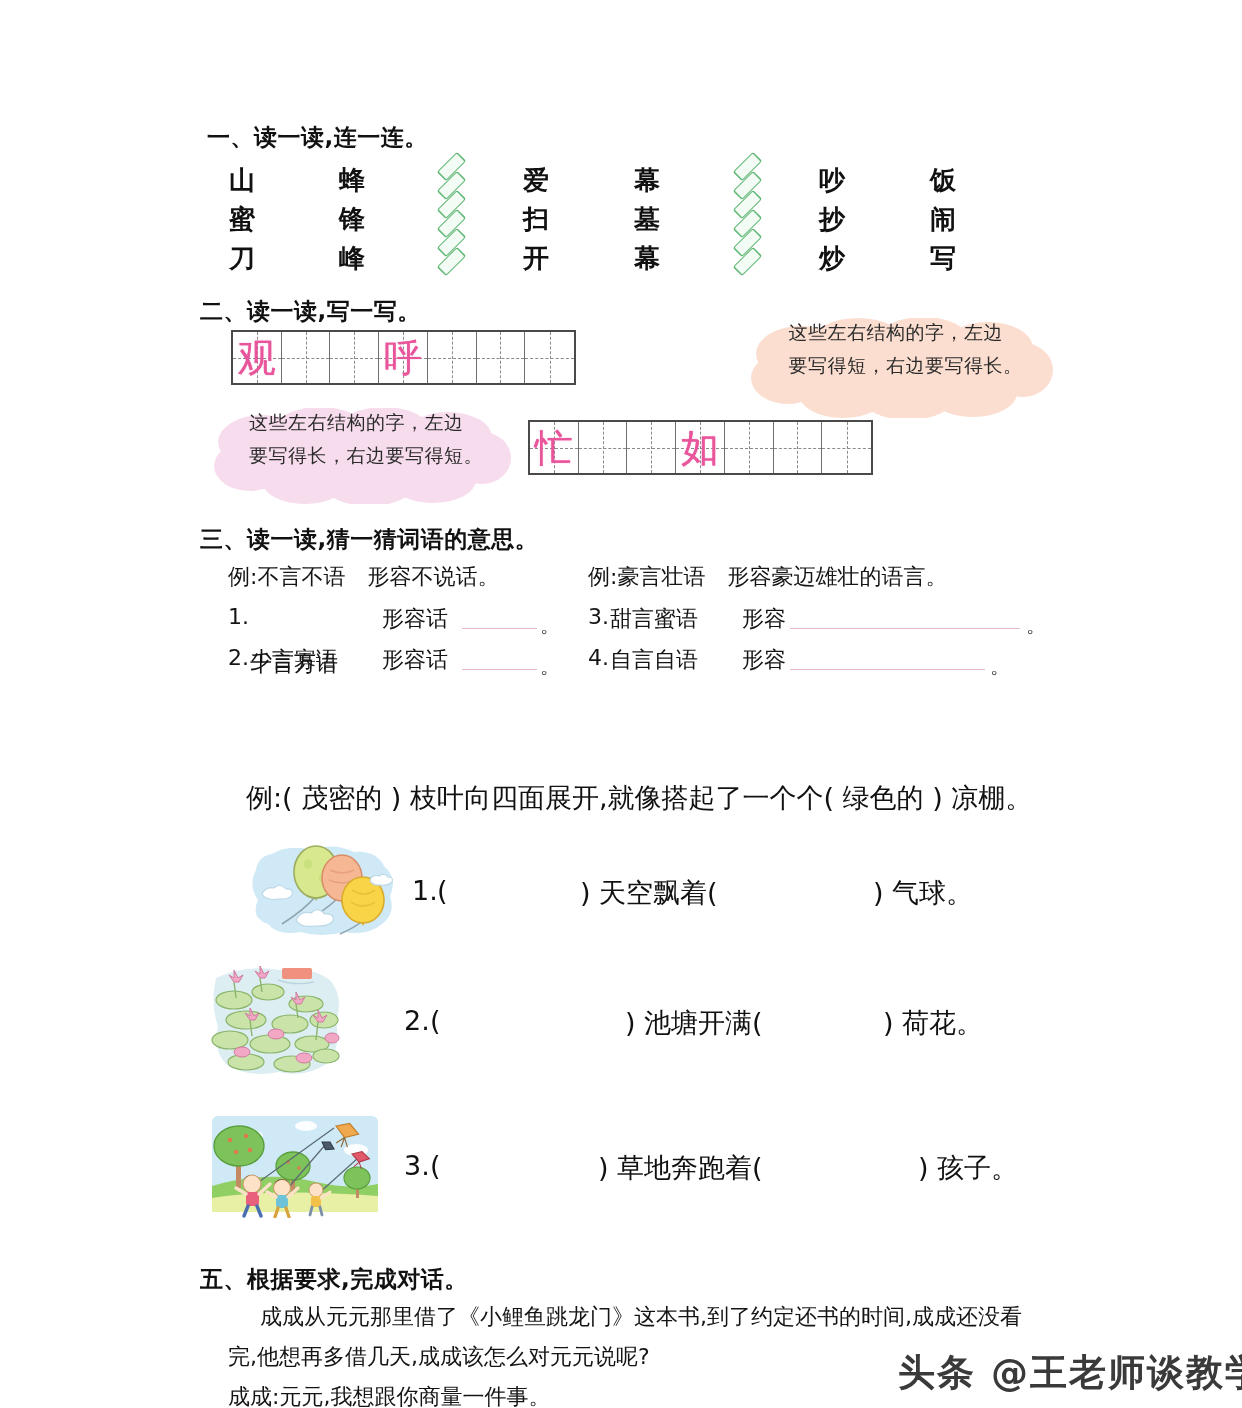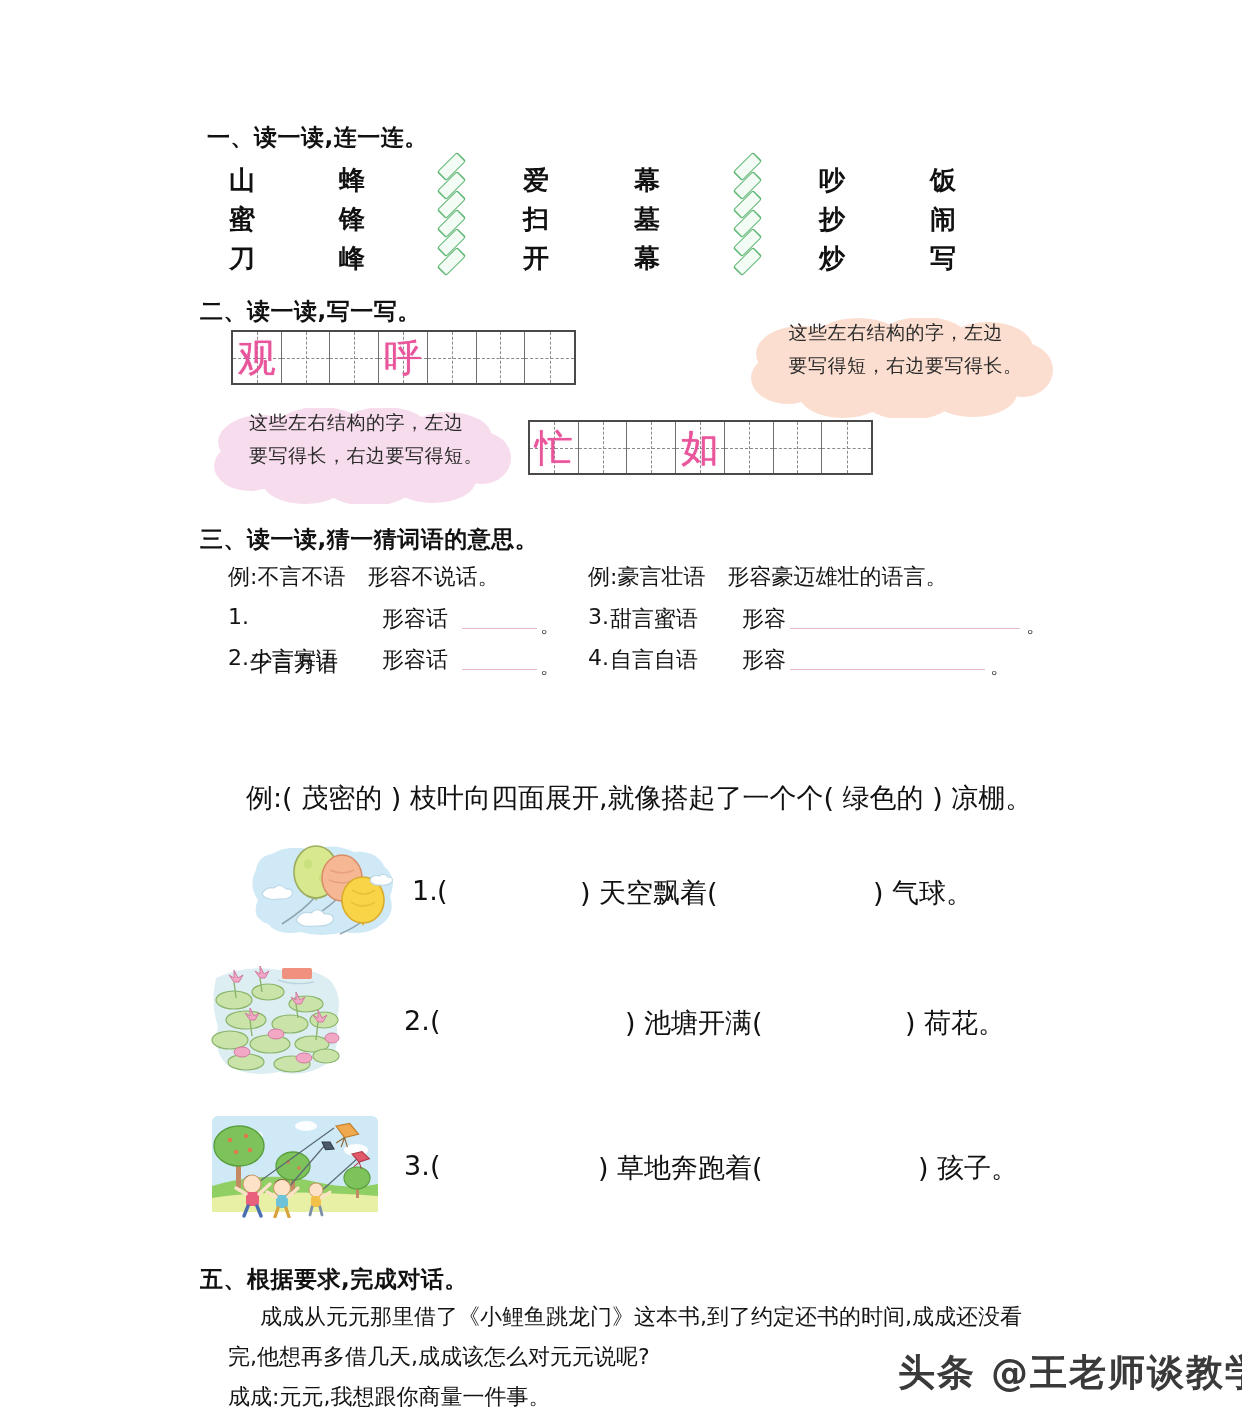--- a/index.html
+++ b/index.html
@@ -380,21 +380,21 @@
         <ellipse cx="98" cy="98" rx="8" ry="5"></ellipse>
         <ellipse cx="126" cy="78" rx="7" ry="5"></ellipse>
       </g>
       <rect x="76" y="8" width="30" height="11" rx="2" fill="#f0907e"></rect>
       <path d="M72 20 q16 6 36 2" stroke="#b9d6de" stroke-width="1.4" fill="none"></path>
     </svg>
   </div>
   <div class="big-txt" style="left:404px; top:1005px;">2.</div>
   <div class="big-txt" style="left:430px; top:1005px;">(</div>
   <div class="big-txt" style="left:596px; top:1005px;margin-left:29px;">) 池塘开满(</div>
-  <div class="big-txt" style="left:905px; top:1005px;">) 荷花。</div>
+  <div class="big-txt" style="left:883px; top:1005px;">) 荷花。</div>
 
   <div class="pic" style="left:206px; top:1110px; width:178px; height:108px;">
     <svg width="178" height="108" viewBox="0 0 178 108">
       <rect x="6" y="6" width="166" height="96" rx="6" fill="#cfe9f7"></rect>
       <path d="M6 76 Q60 60 110 72 Q146 80 172 74 L172 102 L6 102 Z" fill="#8fcf63"></path>
       <path d="M6 88 Q70 78 172 86 L172 102 L6 102 Z" fill="#e8f0a6"></path>
 
       <ellipse cx="44" cy="26" rx="13" ry="6" fill="#fff" opacity="0.9"></ellipse>
       <ellipse cx="100" cy="16" rx="11" ry="5" fill="#fff" opacity="0.9"></ellipse>
       <ellipse cx="150" cy="40" rx="12" ry="6" fill="#fff" opacity="0.9"></ellipse>

